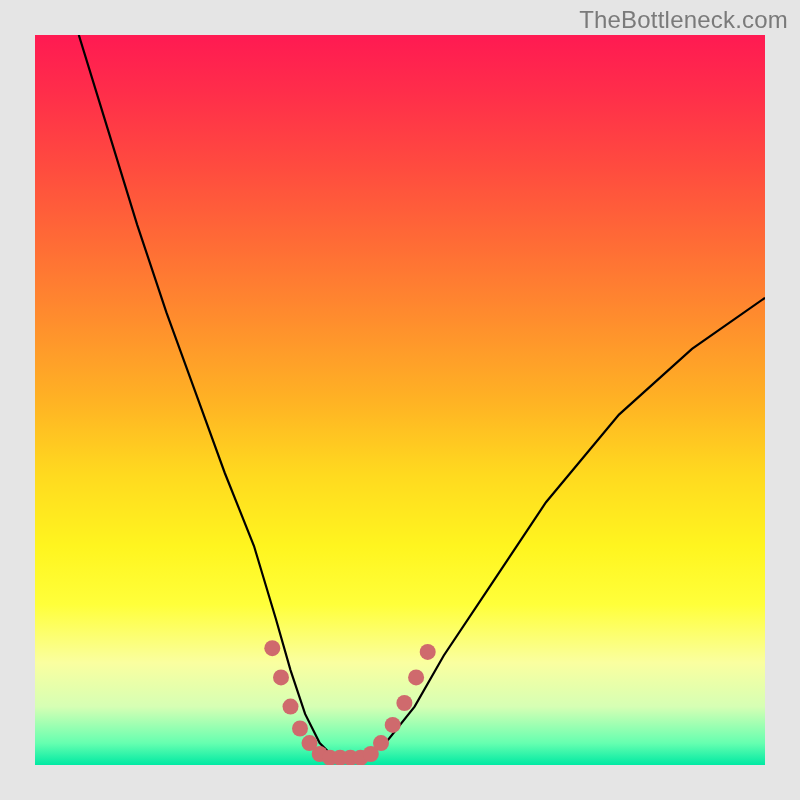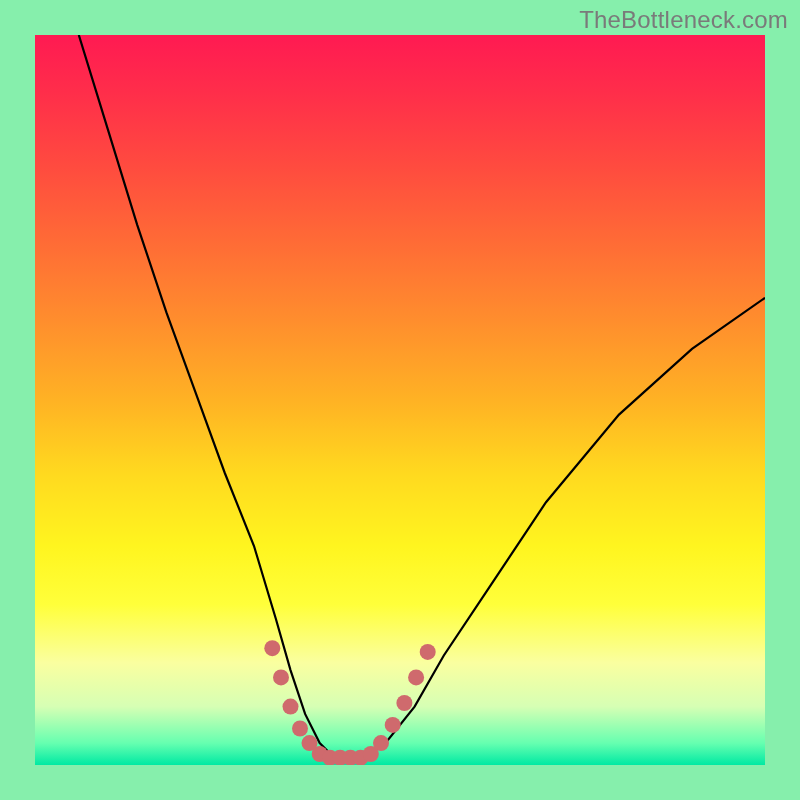--- a/index.html
+++ b/index.html
@@ -10,21 +10,21 @@
     background: #000;
     overflow: hidden;
     font-family: Arial, Helvetica, sans-serif;
   }
   .frame {
     position: absolute;
     left: 0;
     top: 0;
     width: 800px;
     height: 800px;
-    background: #86efac;
+    background: #e5e5e5;
   }
   .plot {
     position: absolute;
     left: 35px;
     top: 35px;
     width: 730px;
     height: 730px;
     
     background: linear-gradient(
       to bottom,

